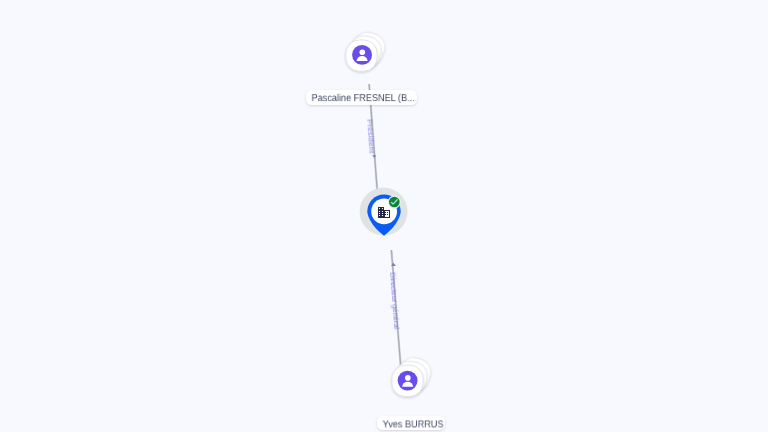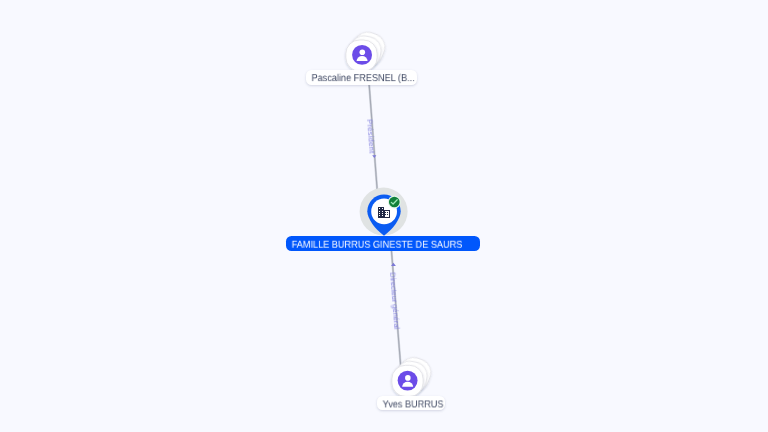--- a/index.html
+++ b/index.html
@@ -2,21 +2,21 @@
 <html><head>
 <meta charset="utf-8">
 <style>
   html,body{margin:0;padding:0;}
   body{width:768px;height:432px;background:#f8f9ff;overflow:hidden;
        font-family:"Liberation Sans",sans-serif;
        -webkit-font-smoothing:antialiased;text-rendering:geometricPrecision;}
   #stage{position:relative;width:768px;height:432px;}
   svg.layer{position:absolute;left:0;top:0;width:768px;height:432px;overflow:visible;}
   .label{position:absolute;white-space:nowrap;}
-  .label{position:absolute;white-space:nowrap;overflow:hidden;}
+  .label{position:absolute;white-space:nowrap;overflow:hidden;margin-top:20px;}
   .person-label{background:#fff;color:#414a64;font-size:10.1px;
      height:14.5px;border-radius:5.5px;
      box-shadow:0 1px 2.5px rgba(60,70,110,.20);}
   .company-label{background:#0057fc;color:#fff;font-size:10.1px;
      height:15px;border-radius:5.5px;}
   .label span{display:block;transform-origin:0 50%;will-change:transform;
      -webkit-font-smoothing:antialiased;line-height:1;}
   .edge-label{position:absolute;color:#8482e0;font-size:7.6px;line-height:9px;
      white-space:nowrap;transform-origin:0 0;will-change:transform;
      -webkit-font-smoothing:antialiased;}
@@ -107,22 +107,19 @@
       </g>
       <circle cx="407.6" cy="380.6" r="9.95" fill="#6c4ce8"></circle>
       <circle cx="407.85" cy="377.9" r="2.8" fill="#ffffff"></circle>
       <path d="M402.15,386.8 a5.5,5.1 0 0 1 11.0,0 z" fill="#ffffff"></path>
     </g>
   </svg>
 
   <div class="label person-label" style="left:306.2px;top:70.2px;width:110.7px">
       <span style="transform:translate(5.5px,4.1px) scaleX(0.905)">Pascaline FRESNEL (B...</span>
     </div>
-  <div class="label company-label" style="left:286.1px;top:235.7px;width:194.1px">
-      <span style="transform:translate(5.7px,4.7px) scaleX(0.905)">FAMILLE BURRUS GINESTE DE SAURS</span>
-    </div>
   <div class="label person-label" style="left:377px;top:395.6px;width:68.3px">
       <span style="transform:translate(5.6px,4.4px) scaleX(0.905)">Yves BURRUS</span>
     </div>
 
   <div class="edge-label" style="left:374.2px;top:119.0px;letter-spacing:0.25px;transform:rotate(85.7deg)">Président</div>
   <div class="edge-label" style="left:397.3px;top:271.5px;letter-spacing:-0.08px;transform:rotate(85.6deg)">Directeur général</div>
 </div>
 
 </body></html>

